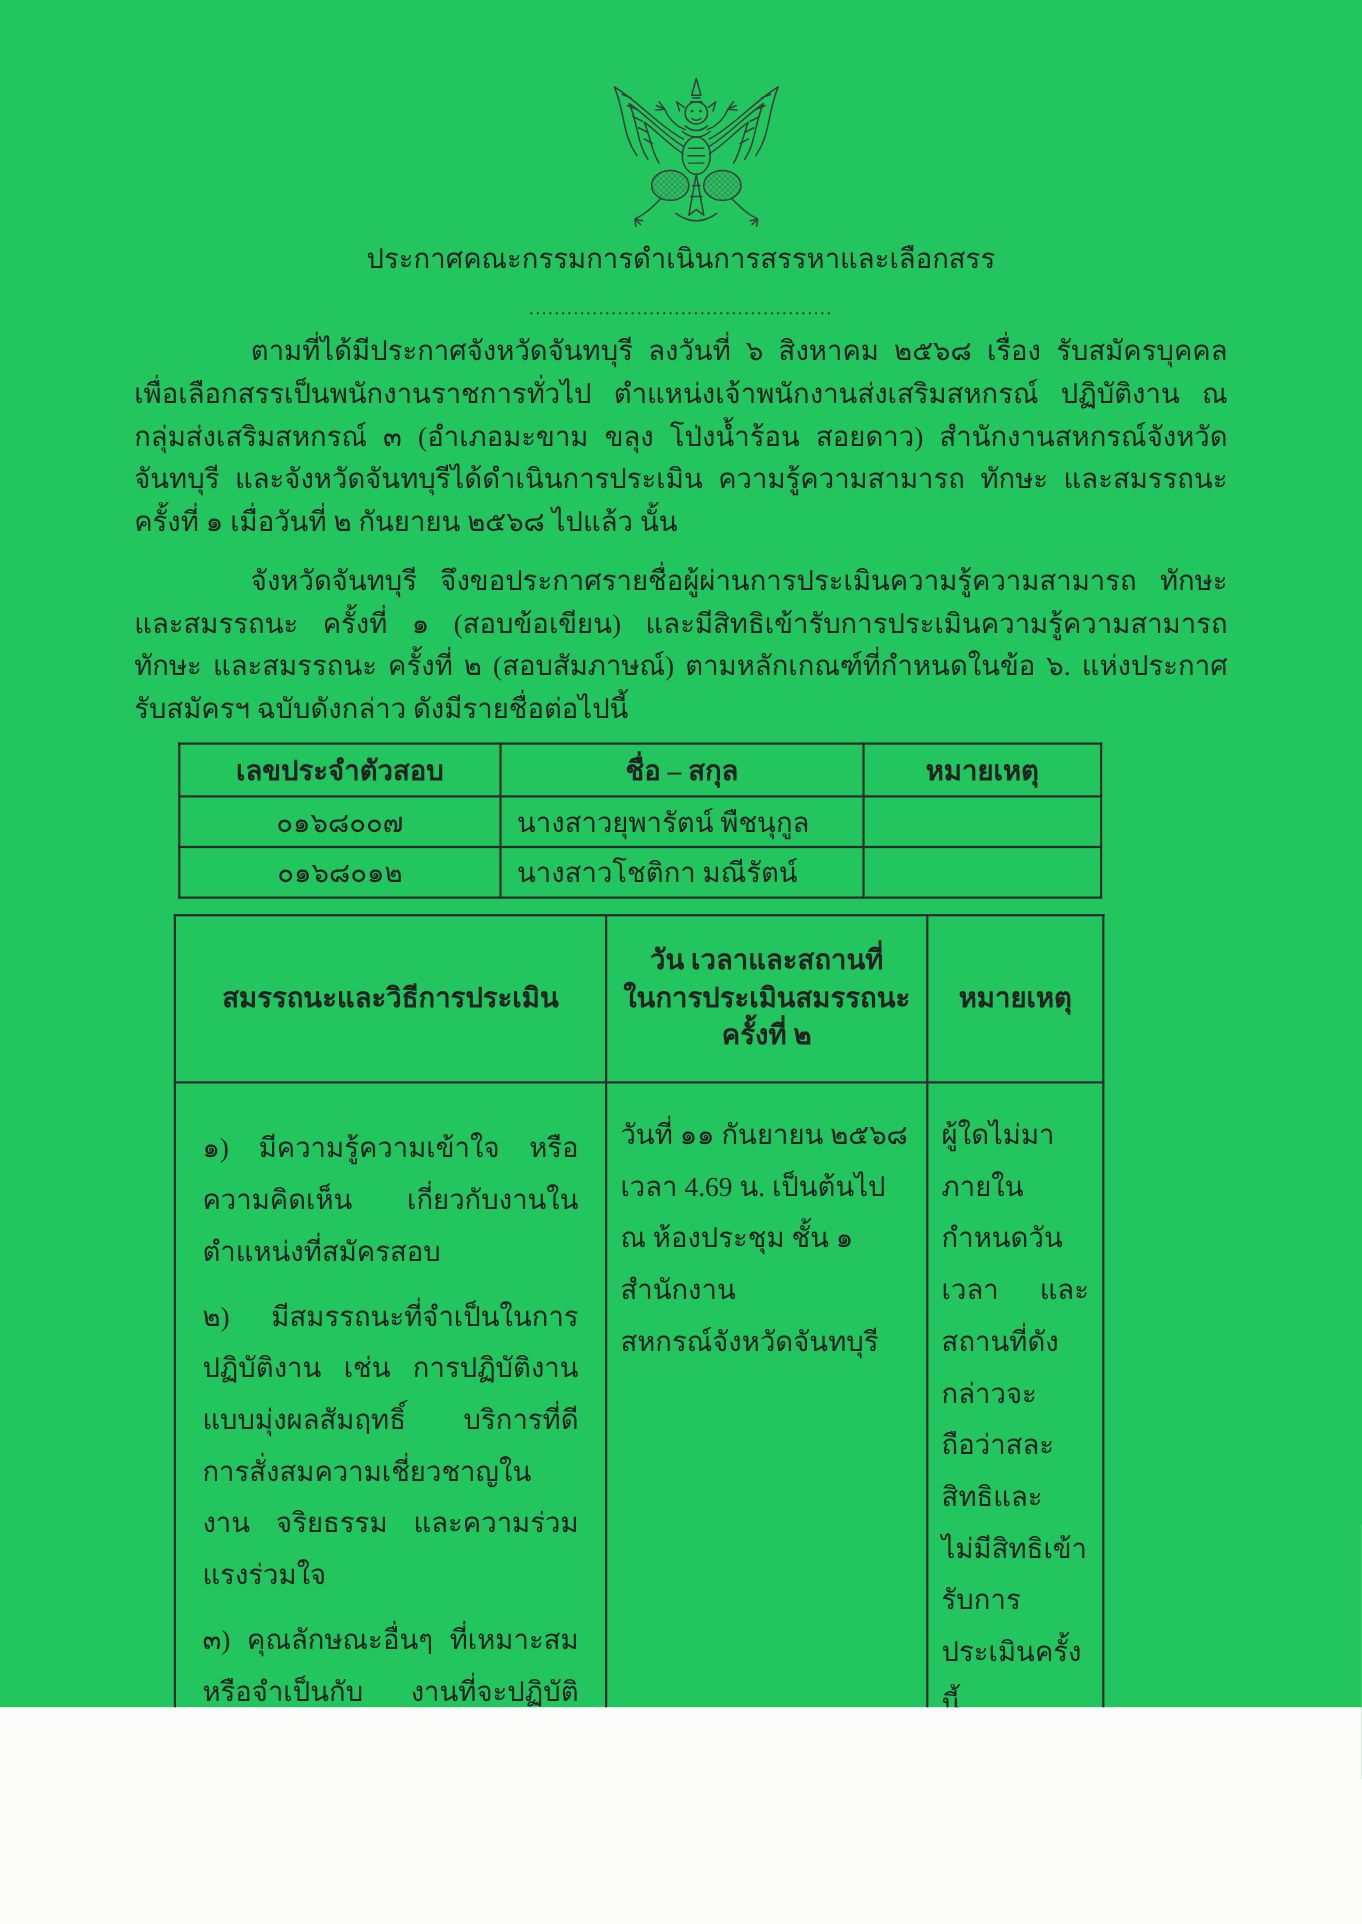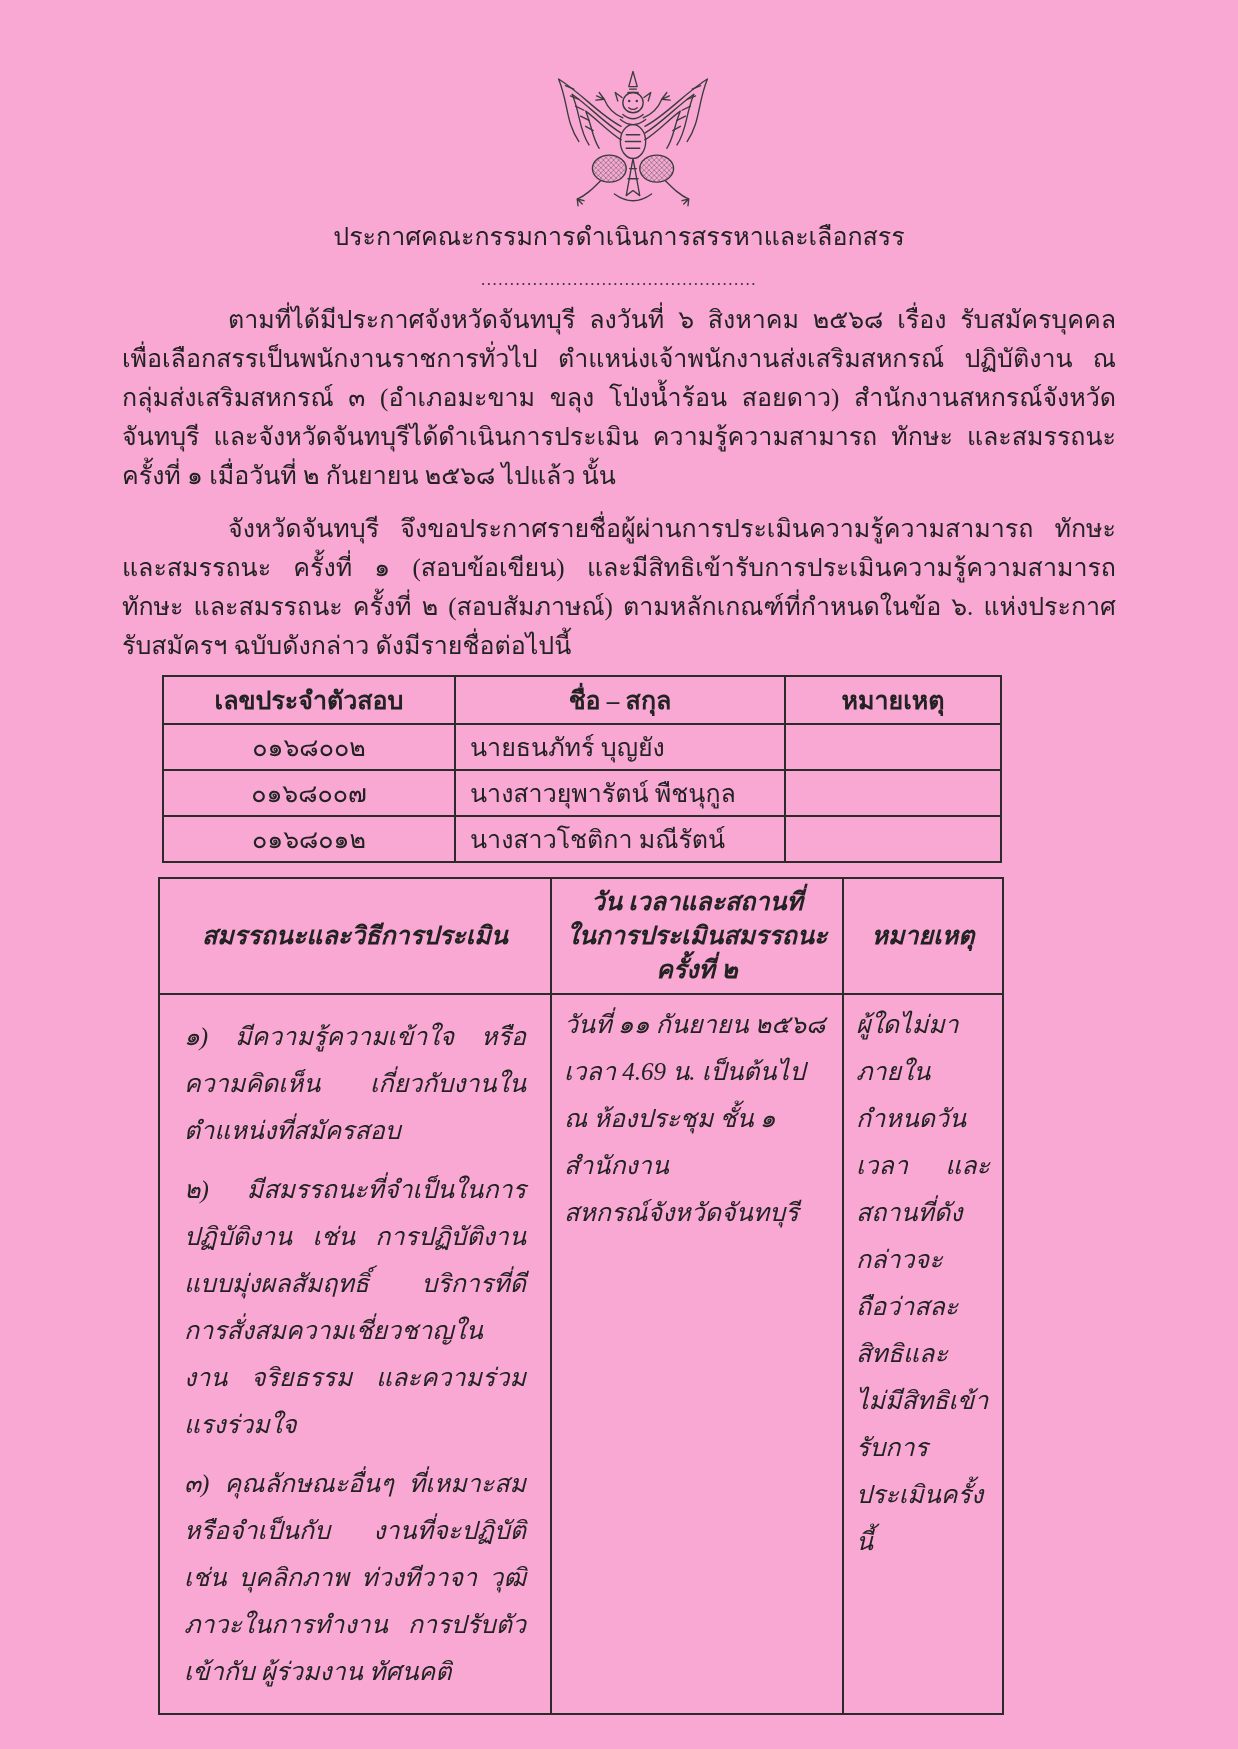--- a/index.html
+++ b/index.html
@@ -5,23 +5,23 @@
   html,body{margin:0;padding:0;}
   body{
     width:1238px;height:1749px;
     background:#fcfcfa;
     font-family:"Liberation Serif","DejaVu Sans",sans-serif;
     color:#1f1f1f;
     -webkit-font-smoothing:antialiased;
   }
   .page{
     position:relative;
-    width:1238px;height:1749px;
+    width:1238px;height:1552px;
     overflow:hidden;
-    background:#f9a8d4;
+    background:#22c55e;
   }
   .content{ margin:0 122px; }
 
   
   .emblem-wrap{
     width:200px;margin:66px auto 6px auto;
     display:flex;justify-content:center;
     transform:translateX(14px);
   }
 
@@ -74,22 +74,21 @@
   .schedule-table{
     margin:14px 0 0 36px;
     width:844px;
     table-layout:fixed;
   }
   .schedule-table th,.schedule-table td{
     border:2px solid #2b2b2b;
     font-size:25px;
     vertical-align:top;
     color:#222;
-    padding:6px 12px;
-    font-style:italic;
+    padding:24px 12px;
   }
   .schedule-table th{ font-weight:bold; text-align:center; vertical-align:middle; height:68px; line-height:34px;}
   .s-col1{width:392px;} .s-col2{width:292px;} .s-col3{width:160px;}
   .method-cell p{ margin:12px; line-height:47px; text-align:justify;}
   .datetime-cell div{ line-height:47px; }
   .note-cell{ text-align:justify; line-height:47px; }
   .schedule-body-row td{ height:372px; }
 </style>
 </head>
 <body>
@@ -154,25 +153,20 @@
         </colgroup>
       <thead>
         <tr>
           <th>เลขประจำตัวสอบ</th>
           <th>ชื่อ – สกุล</th>
           <th>หมายเหตุ</th>
         </tr>
       </thead>
       <tbody>
         <tr>
-          <td class="c-id">๐๑๖๘๐๐๒</td>
-          <td class="c-name">นายธนภัทร์  บุญยัง</td>
-          <td class="c-note"></td>
-        </tr>
-        <tr>
           <td class="c-id">๐๑๖๘๐๐๗</td>
           <td class="c-name">นางสาวยุพารัตน์  พืชนุกูล</td>
           <td class="c-note"></td>
         </tr>
         <tr>
           <td class="c-id">๐๑๖๘๐๑๒</td>
           <td class="c-name">นางสาวโชติกา  มณีรัตน์</td>
           <td class="c-note"></td>
         </tr>
       </tbody>

